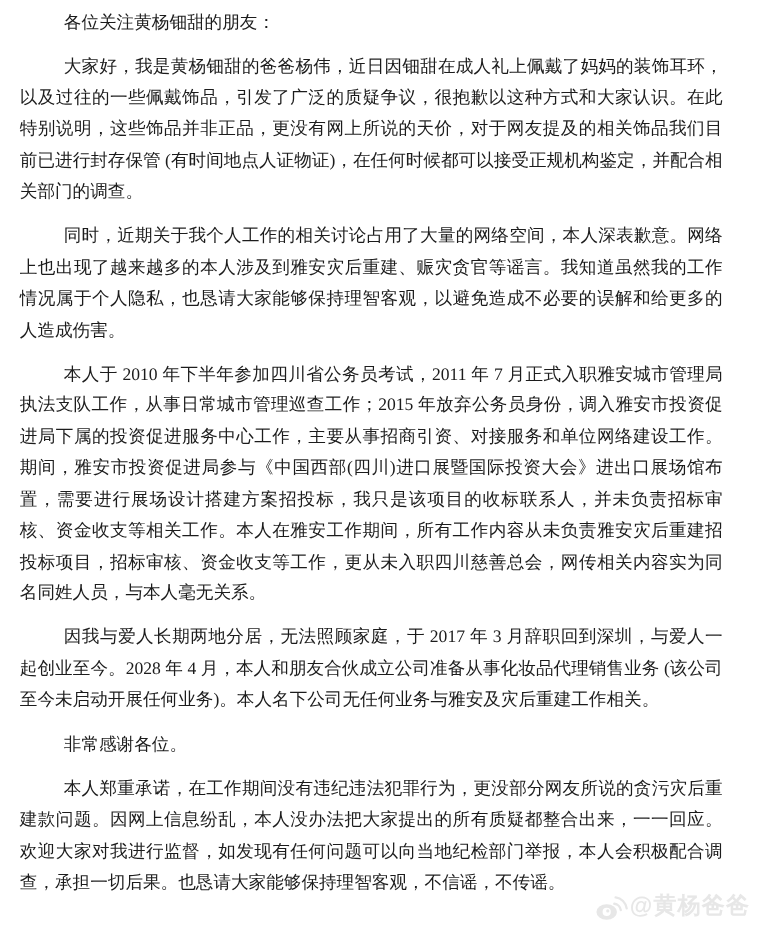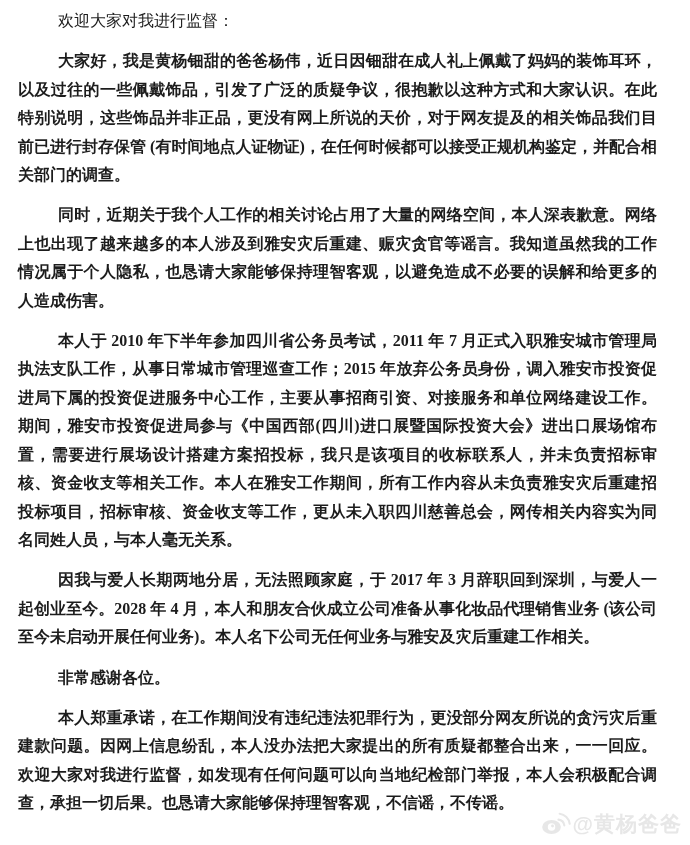--- a/index.html
+++ b/index.html
@@ -20,44 +20,43 @@
   .salutation {
     margin: 0;
     text-indent: 40px;
     text-align: justify;
   }
   .para {
     margin: 12px 0 0 0;
     text-indent: 40px;
     text-align: justify;
     text-justify: inter-ideograph;
-    font-weight: bold;
   }
   .watermark {
     position: absolute;
     right: 8px;
     bottom: 7px;
     display: flex;
-    align-items: flex-start;
+    align-items: flex-end;
     gap: 2px;
     color: var(--wm, #e7e7e7);
     font-family: "Liberation Sans", sans-serif;
     font-weight: bold;
     font-size: 21px;
     letter-spacing: 1px;
     user-select: none;
   }
   .watermark svg { display: block; }
 </style>
 </head>
 <body>
 
 <div class="page">
 
-  <p class="salutation">欢迎大家对我进行监督：</p>
+  <p class="salutation">各位关注黄杨钿甜的朋友：</p>
 
   <div>
       <p class="para">大家好，我是黄杨钿甜的爸爸杨伟，近日因钿甜在成人礼上佩戴了妈妈的装饰耳环，以及过往的一些佩戴饰品，引发了广泛的质疑争议，很抱歉以这种方式和大家认识。在此特别说明，这些饰品并非正品，更没有网上所说的天价，对于网友提及的相关饰品我们目前已进行封存保管 (有时间地点人证物证)，在任何时候都可以接受正规机构鉴定，并配合相关部门的调查。</p>
       <p class="para">同时，近期关于我个人工作的相关讨论占用了大量的网络空间，本人深表歉意。网络上也出现了越来越多的本人涉及到雅安灾后重建、赈灾贪官等谣言。我知道虽然我的工作情况属于个人隐私，也恳请大家能够保持理智客观，以避免造成不必要的误解和给更多的人造成伤害。</p>
       <p class="para">本人于 2010 年下半年参加四川省公务员考试，2011 年 7 月正式入职雅安城市管理局执法支队工作，从事日常城市管理巡查工作；2015 年放弃公务员身份，调入雅安市投资促进局下属的投资促进服务中心工作，主要从事招商引资、对接服务和单位网络建设工作。期间，雅安市投资促进局参与《中国西部(四川)进口展暨国际投资大会》进出口展场馆布置，需要进行展场设计搭建方案招投标，我只是该项目的收标联系人，并未负责招标审核、资金收支等相关工作。本人在雅安工作期间，所有工作内容从未负责雅安灾后重建招投标项目，招标审核、资金收支等工作，更从未入职四川慈善总会，网传相关内容实为同名同姓人员，与本人毫无关系。</p>
       <p class="para">因我与爱人长期两地分居，无法照顾家庭，于 2017 年 3 月辞职回到深圳，与爱人一起创业至今。2028 年 4 月，本人和朋友合伙成立公司准备从事化妆品代理销售业务 (该公司至今未启动开展任何业务)。本人名下公司无任何业务与雅安及灾后重建工作相关。</p>
       <p class="para">非常感谢各位。</p>
       <p class="para">本人郑重承诺，在工作期间没有违纪违法犯罪行为，更没部分网友所说的贪污灾后重建款问题。因网上信息纷乱，本人没办法把大家提出的所有质疑都整合出来，一一回应。欢迎大家对我进行监督，如发现有任何问题可以向当地纪检部门举报，本人会积极配合调查，承担一切后果。也恳请大家能够保持理智客观，不信谣，不传谣。</p>
     </div>
 

